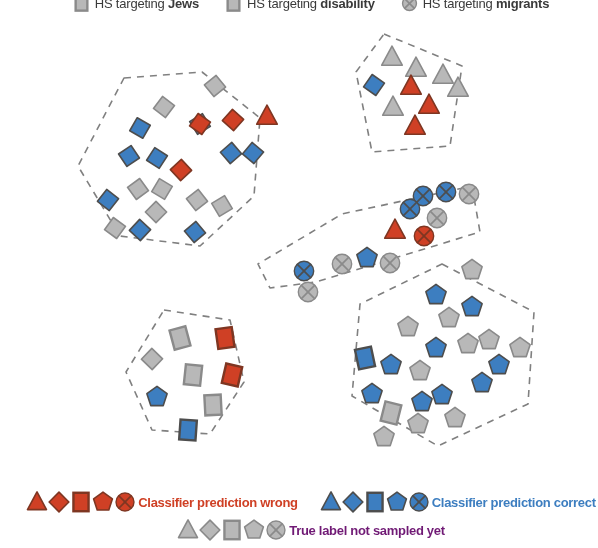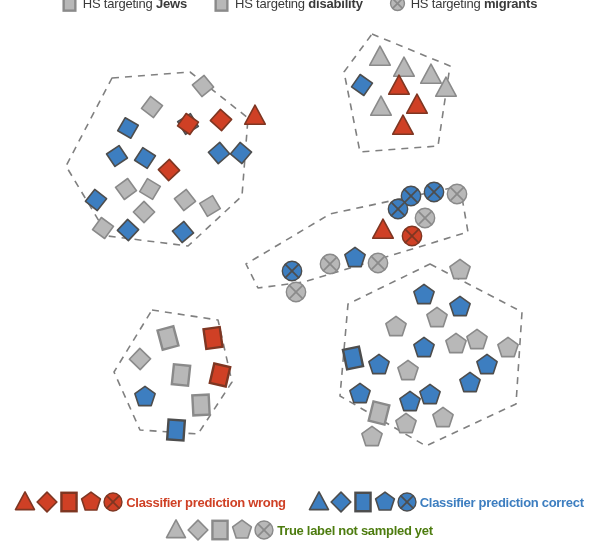--- a/index.html
+++ b/index.html
@@ -9,21 +9,21 @@
   }
   body {
     font-family: "Liberation Sans", sans-serif;
     width: 598px;
     height: 548px;
     position: relative;
     overflow: hidden;
   }
   #figure {
     position: absolute;
-    left: 0;
+    left: 12px;
     top: 0;
     width: 487px;
     height: 548px;
     border-radius: 31px;
   }
   .top-legend {
     position: absolute;
     left: 0;
     top: -8px;
     width: 598px;
@@ -456,18 +456,18 @@
               </g>
             </svg>
             <svg width="22" height="22" viewBox="0 0 22 22">
               <g>
                 <circle cx="11" cy="11" r="8.976" fill="#b8b8b8" stroke="#8a8a8a" stroke-width="1.4"></circle>
                 <line x1="4.664" y1="4.664" x2="17.336" y2="17.336" stroke="#8a8a8a" stroke-width="1.7"></line>
                 <line x1="4.664" y1="17.336" x2="17.336" y2="4.664" stroke="#8a8a8a" stroke-width="1.7"></line>
               </g>
             </svg>
           </div>
-          <span class="bl-text" style="color: #4d7c0f;">True label not sampled yet</span>
+          <span class="bl-text" style="color: #701a75;">True label not sampled yet</span>
         </div>
       </div>
     </div>
 
 </div>
 
 </body></html>

